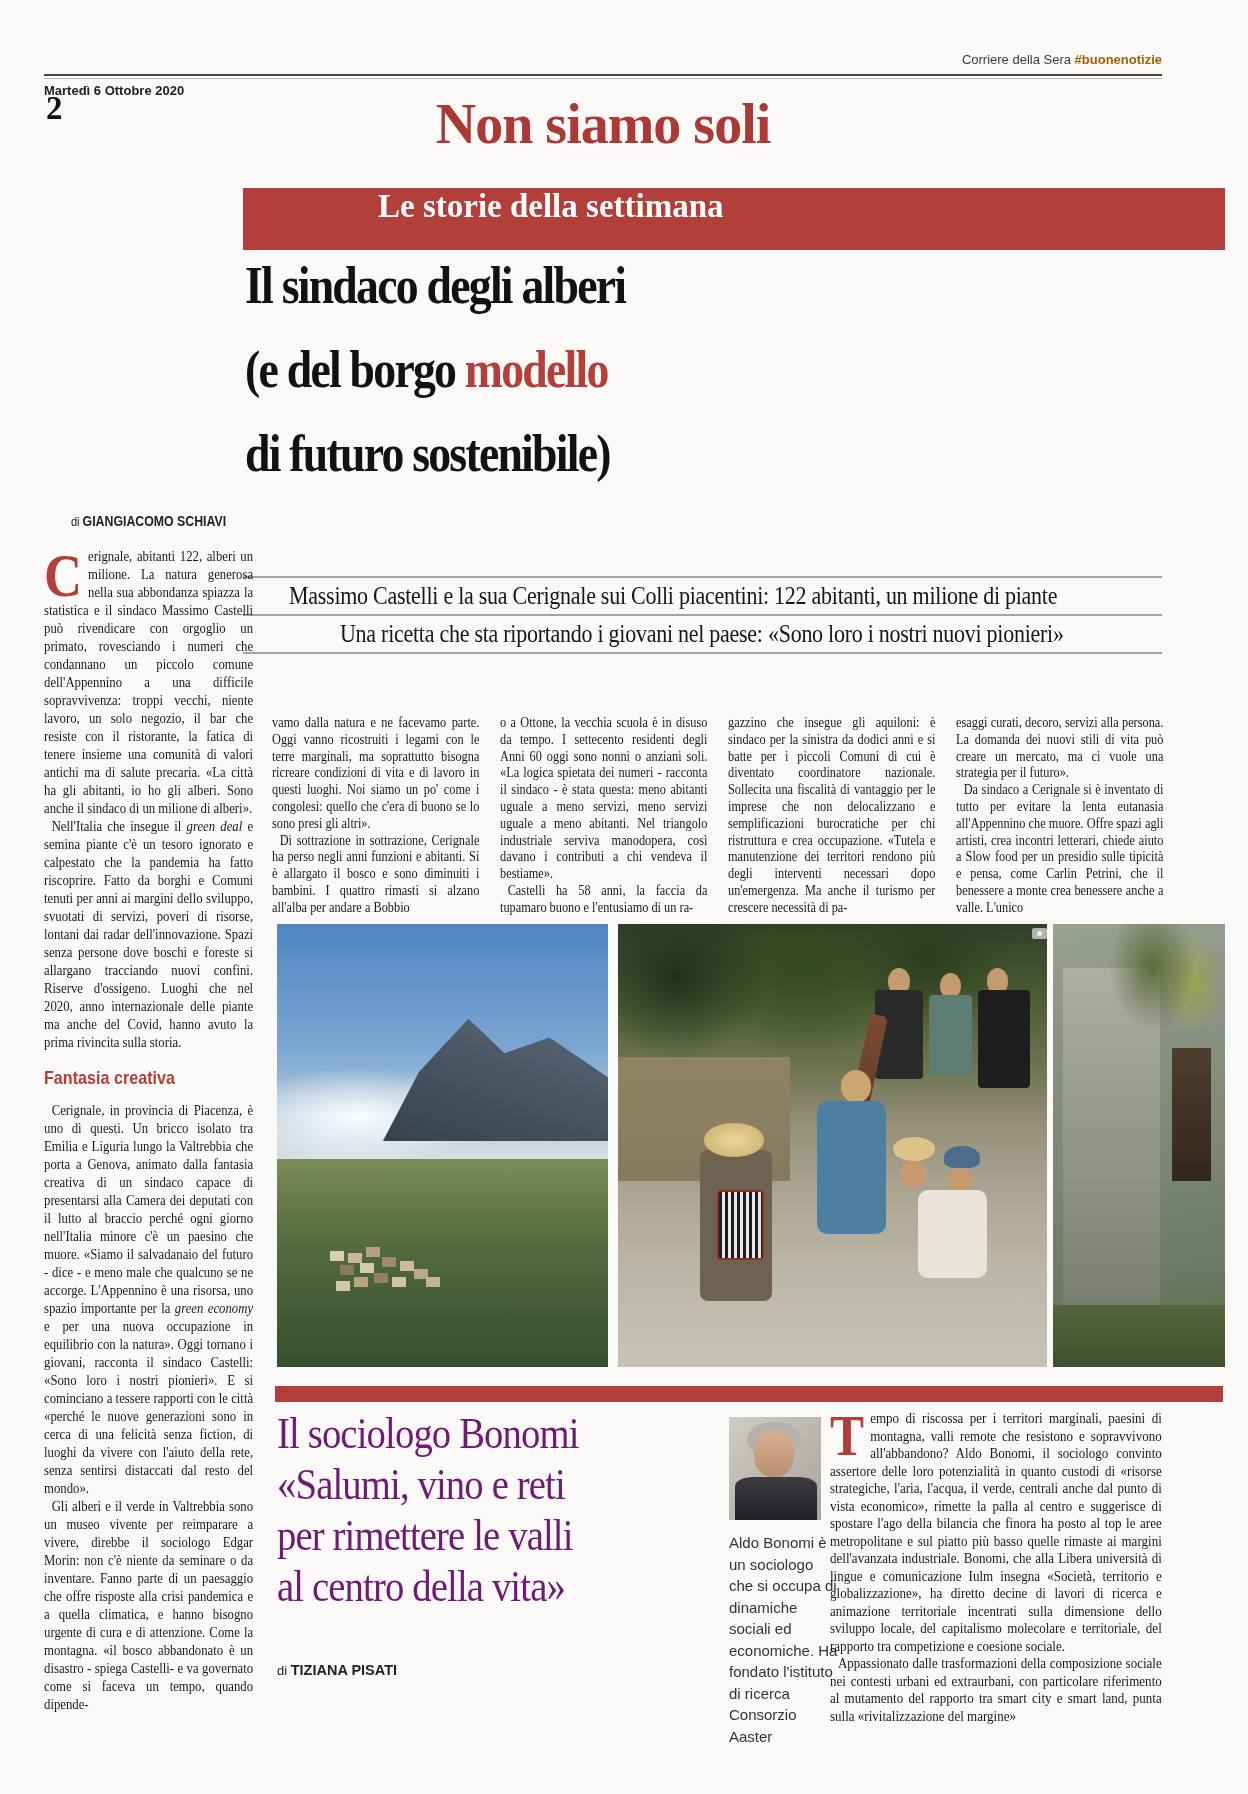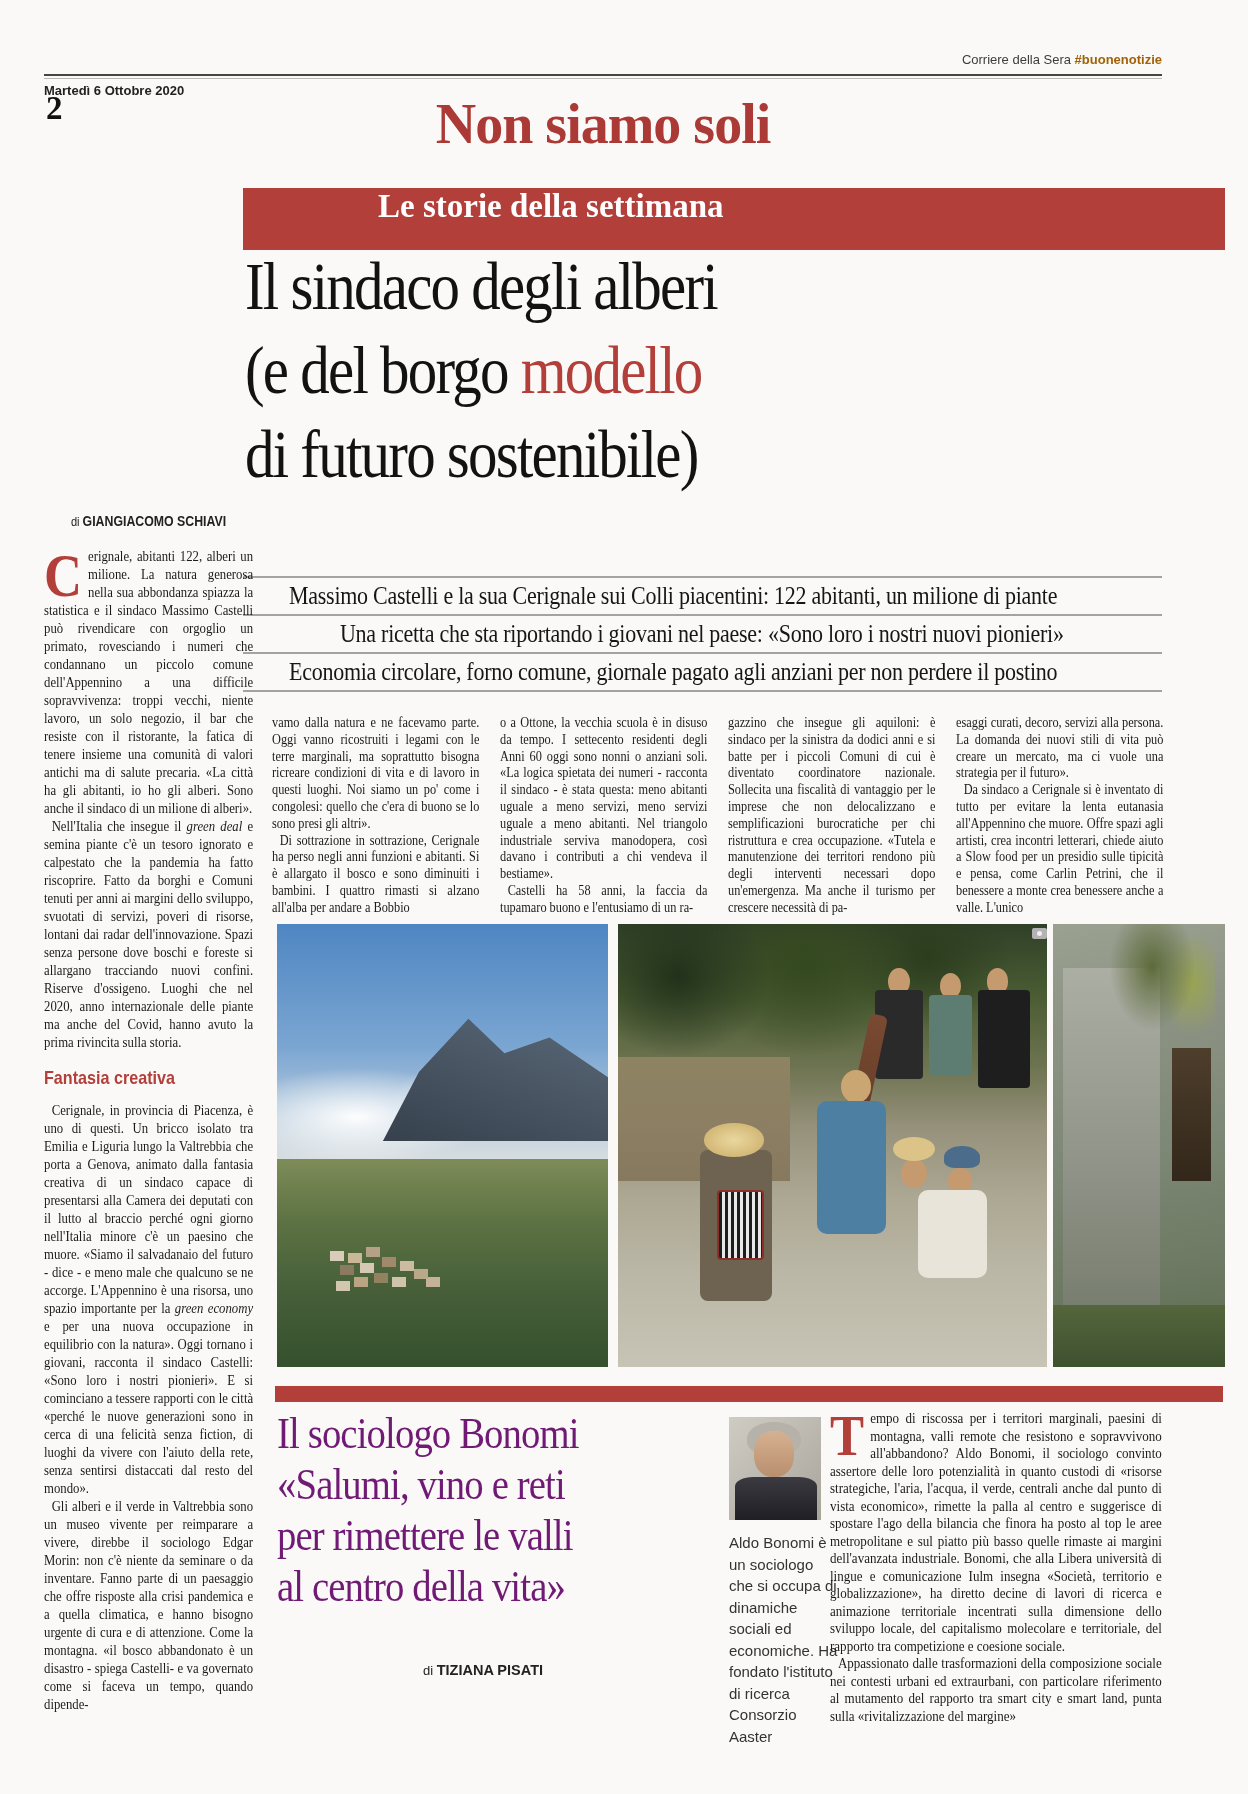--- a/index.html
+++ b/index.html
@@ -12,21 +12,21 @@
   #hdr-right b{color:#a16207;}
   #hdr-rule{left:44px;top:74px;width:1118px;height:2px;border-top:2px solid #454545;border-bottom:1px solid #b9b9b9;}
   #page-num{left:46px;top:90px;font:bold 33px "Liberation Serif",serif;color:#111;}
   #sec-title{left:44px;top:92px;width:1118px;text-align:center;
              font:bold 56px "Liberation Serif",serif;letter-spacing:-1px;color:#ab3a36;}
   
   #banner{left:243px;top:188px;width:982px;height:62px;background:#b23f3a;}
   #banner span{position:absolute;left:135px;top:0;line-height:50px;white-space:nowrap;
                font:bold 33px "Liberation Serif",serif;color:#fff;}
   
-  #headline{left:245px;top:244px;width:900px;font-weight:normal;font-size:67px;line-height:84px;
+  #headline{left:245px;top:244px;width:900px;font-weight:bold;font-size:52px;line-height:84px;
             letter-spacing:-2px;color:#121212;}
   .hl-line{white-space:nowrap;transform:scaleX(.88);transform-origin:0 50%;}
   .accent{color:#b23f3a;}
   
   #deck{left:243px;top:576px;width:919px;}
   .deck-row{border-top:2px solid #a3a3a3;padding:4px 0 6px 0;height:26px;text-align:right;}
   .deck-row:last-child{border-bottom:2px solid #a3a3a3;}
   .deck-text{display:inline-block;white-space:nowrap;font-size:25px;letter-spacing:-.3px;
              transform:scaleX(.88);transform-origin:0 50%;color:#161616;}
   
@@ -103,21 +103,21 @@
                radial-gradient(ellipse 42% 52% at 80% 42%,#99a452,rgba(0,0,0,0) 70%);}
   .pc-grass{left:0;bottom:0;width:100%;height:14%;background:linear-gradient(#55663d,#3e512f);}
   
   #credit{left:1032px;top:928px;width:15px;height:11px;background:#b3b3b3;border-radius:2px;}
   #credit::after{content:"";position:absolute;left:5px;top:3px;width:5px;height:5px;border-radius:50%;background:#efefef;}
   
   #bar2{left:275px;top:1386px;width:948px;height:16px;background:#b23f3a;}
   #headline2{left:277px;top:1408px;width:520px;font-size:44px;line-height:51px;
              letter-spacing:-1px;color:#701a75;}
   #headline2 .hl2{white-space:nowrap;transform:scaleX(.88);transform-origin:0 50%;}
-  #byline2{left:277px;top:1662px;width:412px;text-align:center;
+  #byline2{left:277px;top:1662px;width:412px;text-align:left;
            font:13px "Liberation Sans",sans-serif;color:#222;}
   #byline2 b{font-size:14.5px;}
   #bonomi{left:729px;top:1417px;width:92px;height:103px;}
   .bp-bg{inset:0;background:linear-gradient(135deg,#cfccc4,#a8a49c);}
   .bp-hair{left:20%;top:5%;width:58%;height:32%;background:#b7b2a9;border-radius:50% 50% 40% 40%;}
   .bp-face{left:27%;top:14%;width:44%;height:44%;background:linear-gradient(#d6b191,#b98f6e);border-radius:45%;}
   .bp-suit{left:6%;bottom:0;width:90%;height:42%;background:linear-gradient(#3a3a40,#1f1f24);border-radius:22% 22% 0 0;}
   #caption{left:729px;top:1532px;width:112px;font:15px "Liberation Sans",sans-serif;
            line-height:21.5px;color:#333;}
   #article2{left:830px;top:1410px;width:377px;transform:scaleX(.88);transform-origin:0 0;
@@ -139,21 +139,20 @@
 
 <div class="abs" id="headline">
   <div class="hl-line">Il sindaco degli alberi</div>
   <div class="hl-line"><span>(e del borgo </span><span class="accent">modello</span></div>
   <div class="hl-line">di futuro sostenibile)</div>
 </div>
 
 <div class="abs" id="deck">
   <div class="deck-row"><span class="deck-text">Massimo Castelli e la sua Cerignale sui Colli piacentini: 122 abitanti, un milione di piante</span></div>
   <div class="deck-row"><span class="deck-text">Una ricetta che sta riportando i giovani nel paese: «Sono loro i nostri nuovi pionieri»</span></div>
-  <div class="deck-row"><span class="deck-text">Economia circolare, forno comune, giornale pagato agli anziani per non perdere il postino</span></div>
 </div>
 
 <div class="abs justify" id="col1">
   <div class="byline"><span>di </span><b>GIANGIACOMO SCHIAVI</b></div>
   <p><span class="dropcap">C</span><span>erignale, abitanti 122, alberi un milione. La natura generosa nella sua abbondanza spiazza la statistica e il sindaco Massimo Castelli può rivendicare con orgoglio un primato, rovesciando i numeri che condannano un piccolo comune dell'Appennino a una difficile sopravvivenza: troppi vecchi, niente lavoro, un solo negozio, il bar che resiste con il ristorante, la fatica di tenere insieme una comunità di valori antichi ma di salute precaria. «La città ha gli abitanti, io ho gli alberi. Sono anche il sindaco di un milione di alberi».</span></p>
   <p class="p-ind"><span>Nell'Italia che insegue il </span><span class="ital">green deal</span><span> e semina piante c'è un tesoro ignorato e calpestato che la pandemia ha fatto riscoprire. Fatto da borghi e Comuni tenuti per anni ai margini dello sviluppo, svuotati di servizi, poveri di risorse, lontani dai radar dell'innovazione. Spazi senza persone dove boschi e foreste si allargano tracciando nuovi confini. Riserve d'ossigeno. Luoghi che nel 2020, anno internazionale delle piante ma anche del Covid, hanno avuto la prima rivincita sulla storia.</span></p>
   <div class="subhead">Fantasia creativa</div>
   <p class="p-ind"><span>Cerignale, in provincia di Piacenza, è uno di questi. Un bricco isolato tra Emilia e Liguria lungo la Valtrebbia che porta a Genova, animato dalla fantasia creativa di un sindaco capace di presentarsi alla Camera dei deputati con il lutto al braccio perché ogni giorno nell'Italia minore c'è un paesino che muore. «Siamo il salvadanaio del futuro - dice - e meno male che qualcuno se ne accorge. L'Appennino è una risorsa, uno spazio importante per la </span><span class="ital">green economy</span><span> e per una nuova occupazione in equilibrio con la natura». Oggi tornano i giovani, racconta il sindaco Castelli: «Sono loro i nostri pionieri». E si cominciano a tessere rapporti con le città «perché le nuove generazioni sono in cerca di una felicità senza fiction, di luoghi da vivere con l'aiuto della rete, senza sentirsi distaccati dal resto del mondo».</span></p>
   <p class="p-ind">Gli alberi e il verde in Valtrebbia sono un museo vivente per reimparare a vivere, direbbe il sociologo Edgar Morin: non c'è niente da seminare o da inventare. Fanno parte di un paesaggio che offre risposte alla crisi pandemica e a quella climatica, e hanno bisogno urgente di cura e di attenzione. Come la montagna. «il bosco abbandonato è un disastro - spiega Castelli- e va governato come si faceva un tempo, quando dipende-</p>
 </div>

